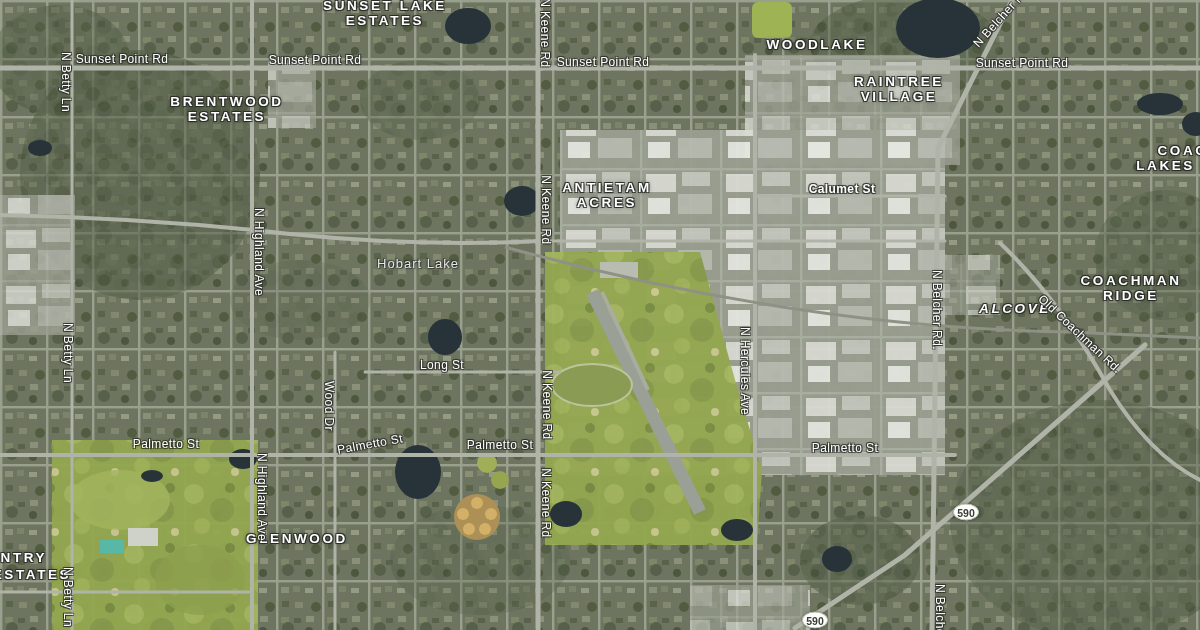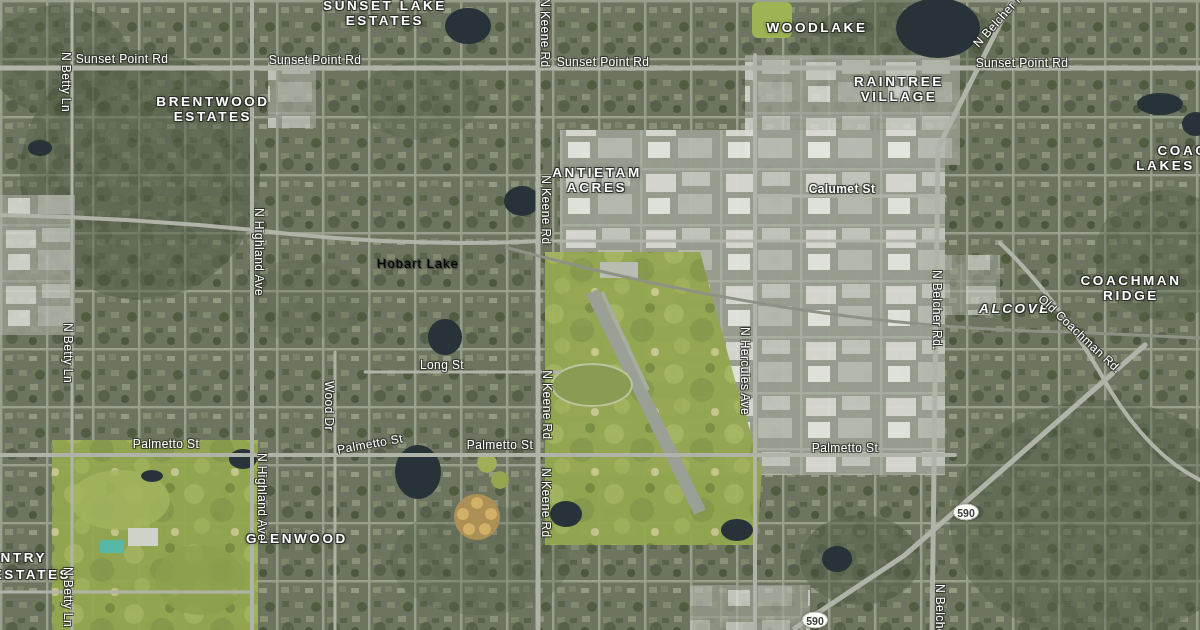--- a/index.html
+++ b/index.html
@@ -18,21 +18,21 @@
                 -1px 1px 0 rgba(40,44,38,.85),1px 1px 0 rgba(40,44,38,.85),
                 0 0 4px rgba(0,0,0,.65);
   }
   .road{
     color:#fff;font-weight:500;font-size:12px;letter-spacing:.4px;
     text-shadow:-1px -1px 0 rgba(45,49,43,.8),1px -1px 0 rgba(45,49,43,.8),
                 -1px 1px 0 rgba(45,49,43,.8),1px 1px 0 rgba(45,49,43,.8),
                 0 0 3px rgba(0,0,0,.6);
   }
   .water-lbl{
-    color:#000000;font-weight:400;font-size:13px;letter-spacing:1px;
+    color:#e5e5e5;font-weight:400;font-size:13px;letter-spacing:1px;
     text-shadow:0 0 3px rgba(30,36,32,.9),1px 1px 0 rgba(30,36,32,.55),-1px -1px 0 rgba(30,36,32,.55);
   }
   .shield{
     position:absolute;transform:translate(-50%,-50%);
     min-width:26px;height:17px;border-radius:50%;
     background:#fdfdf9;border:1px solid #b9bcb2;
     color:#3a3e3a;font-size:10.5px;font-weight:700;line-height:17px;
     text-align:center;padding:0 3px;box-sizing:border-box;
     box-shadow:0 0 2px rgba(0,0,0,.5);
   }
@@ -167,32 +167,32 @@
     </g>
 
     <path d="M505,247 Q800,328 1070,332 L1200,338" stroke="#8d9285" stroke-width="3" fill="none"></path>
   </svg>
 
   <div id="labels">
       <div class="lbl place" style="left: 385px; top: 13px;">
         <div>SUNSET LAKE</div>
         <div>ESTATES</div>
       </div>
-      <div class="lbl place" style="left: 817px; top: 27px;">
+      <div class="lbl place" style="left: 817px; top: 44px;">
         <div>WOODLAKE</div>
       </div>
-      <div class="lbl place" style="left: 213px; top: 109px;">
+      <div class="lbl place" style="left: 227px; top: 109px;">
         <div>BRENTWOOD</div>
         <div>ESTATES</div>
       </div>
       <div class="lbl place" style="left: 872px; top: 89px; margin-left: 27px;">
         <div>RAINTREE</div>
         <div>VILLAGE</div>
       </div>
-      <div class="lbl place" style="left: 597px; top: 180px;">
+      <div class="lbl place" style="left: 597px; top: 195px; padding-left: 20px;">
         <div>ANTIETAM</div>
         <div>ACRES</div>
       </div>
       <div class="lbl place" style="left: 1208px; top: 158px;">
         <div>COACHMAN</div>
         <div>LAKES ESTATES</div>
       </div>
       <div class="lbl place" style="left: 1015px; top: 308px; font-style: italic;">
         <div>ALCOVE</div>
       </div>

